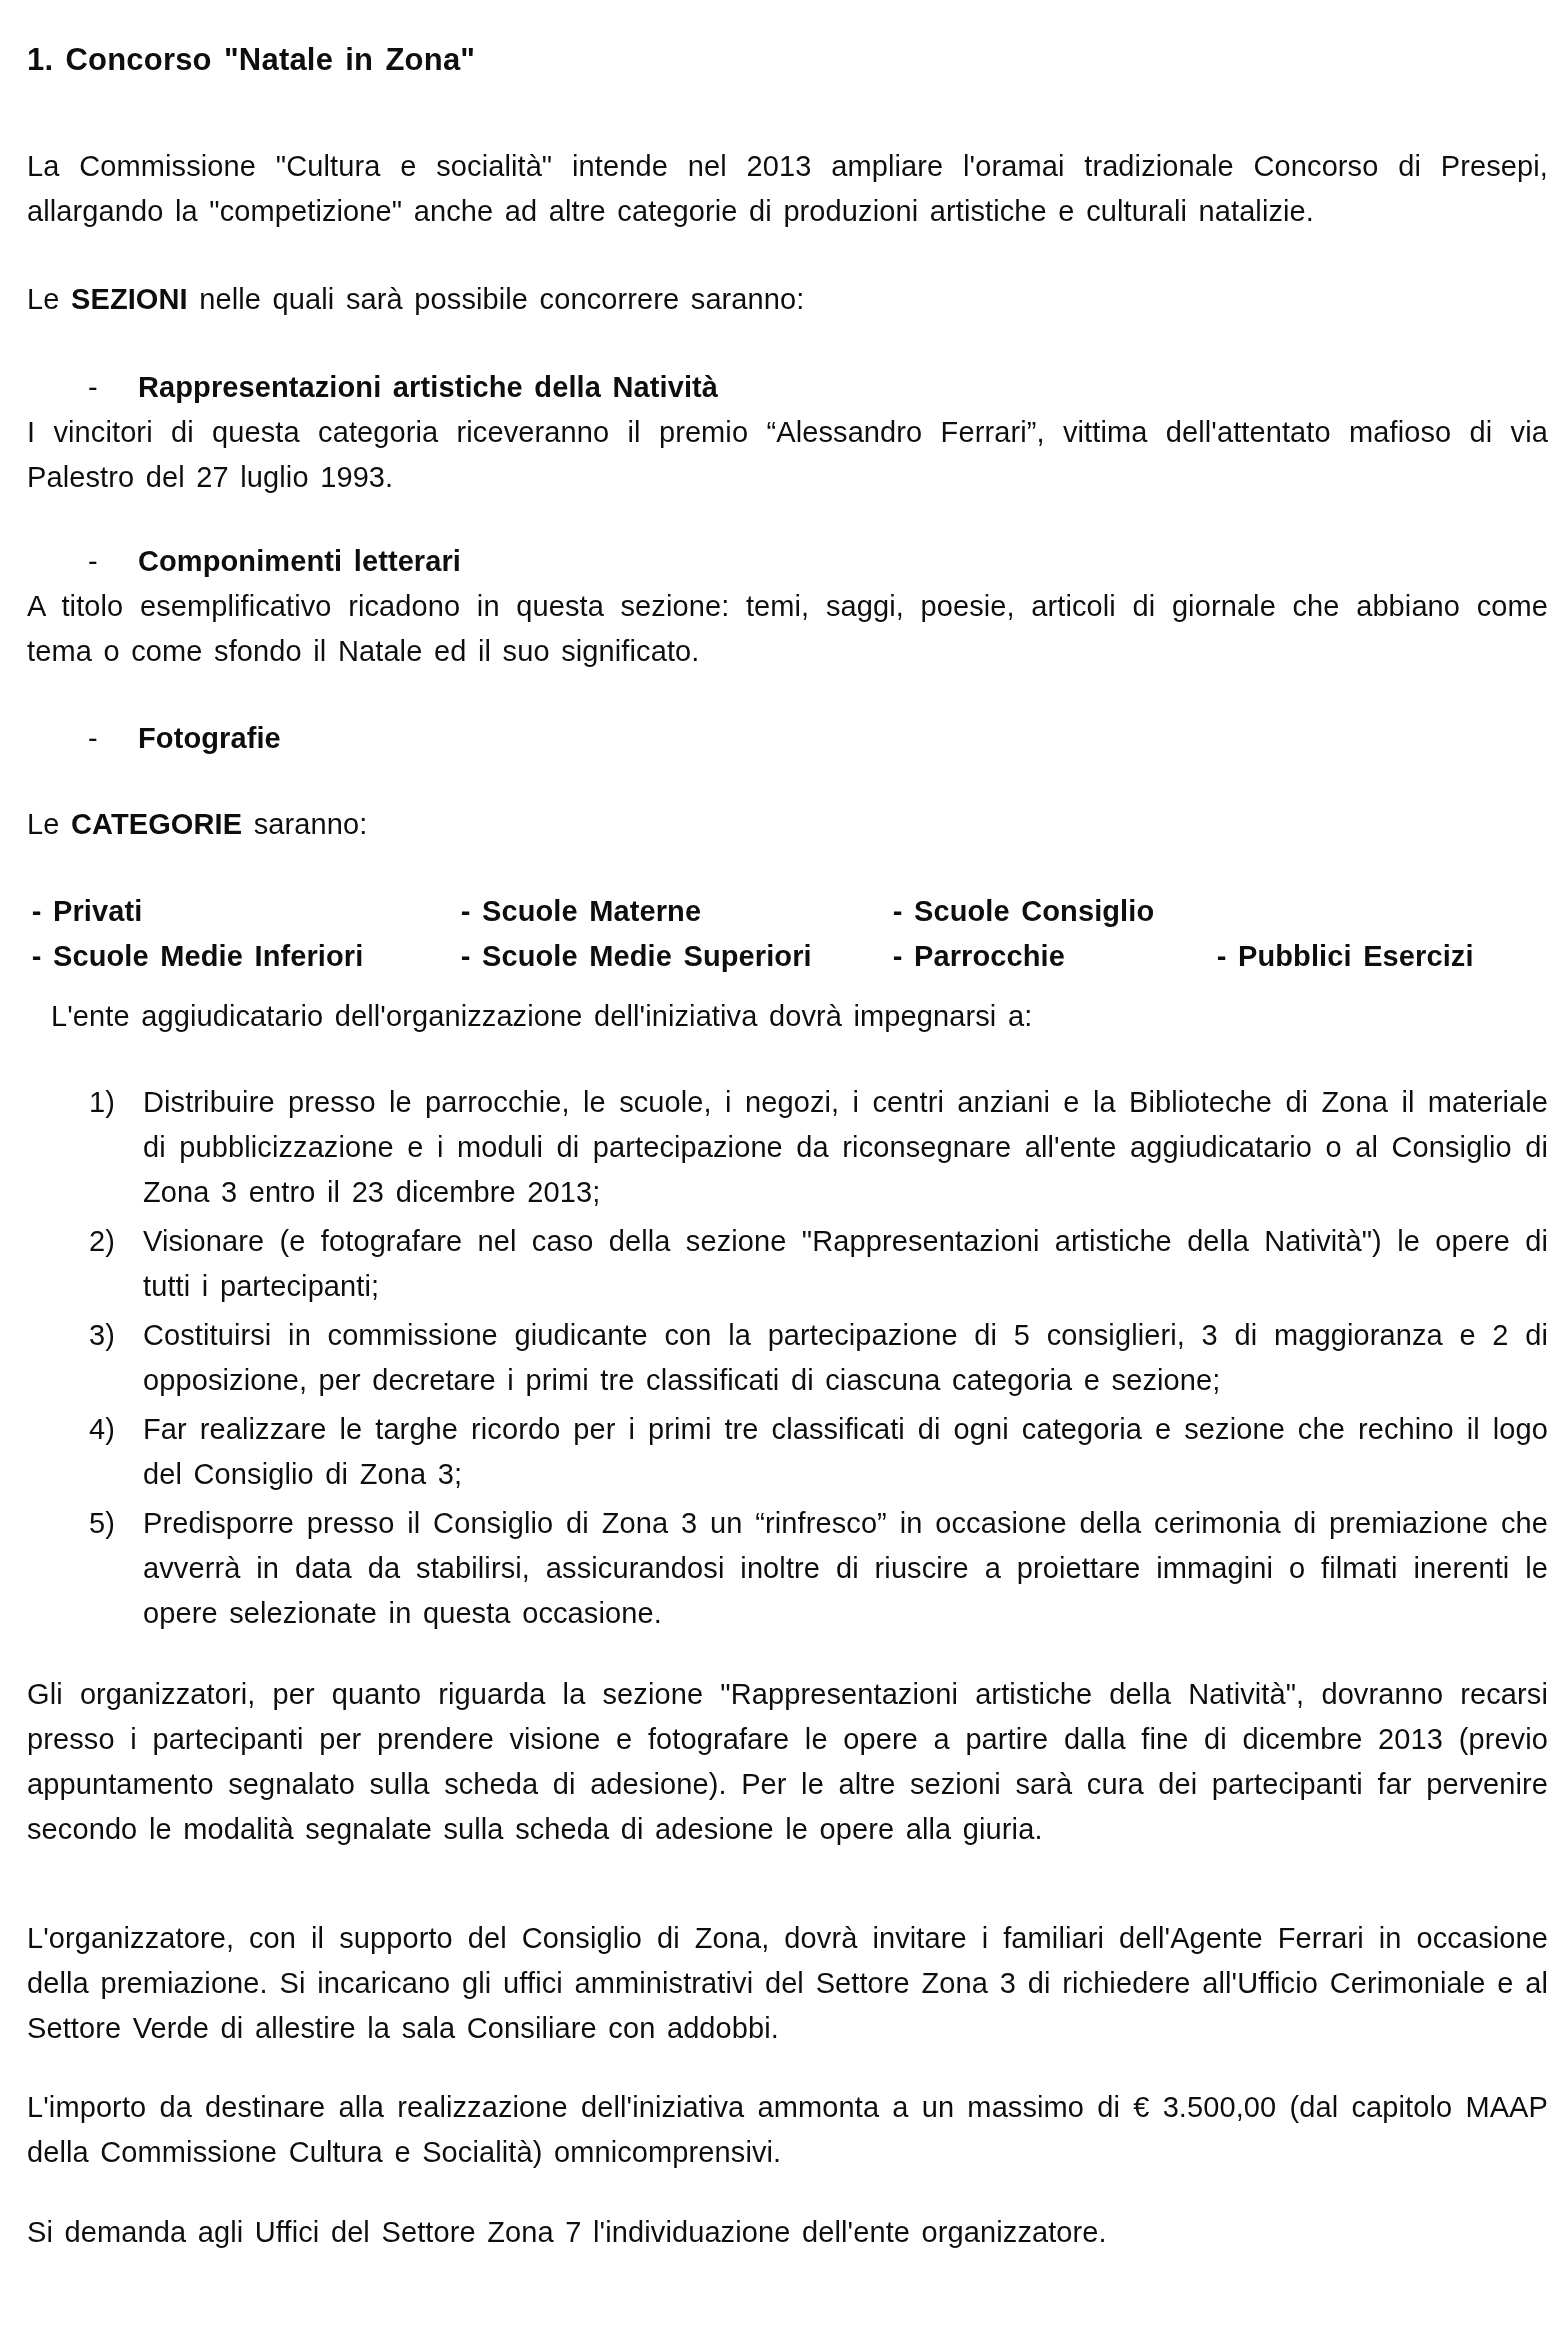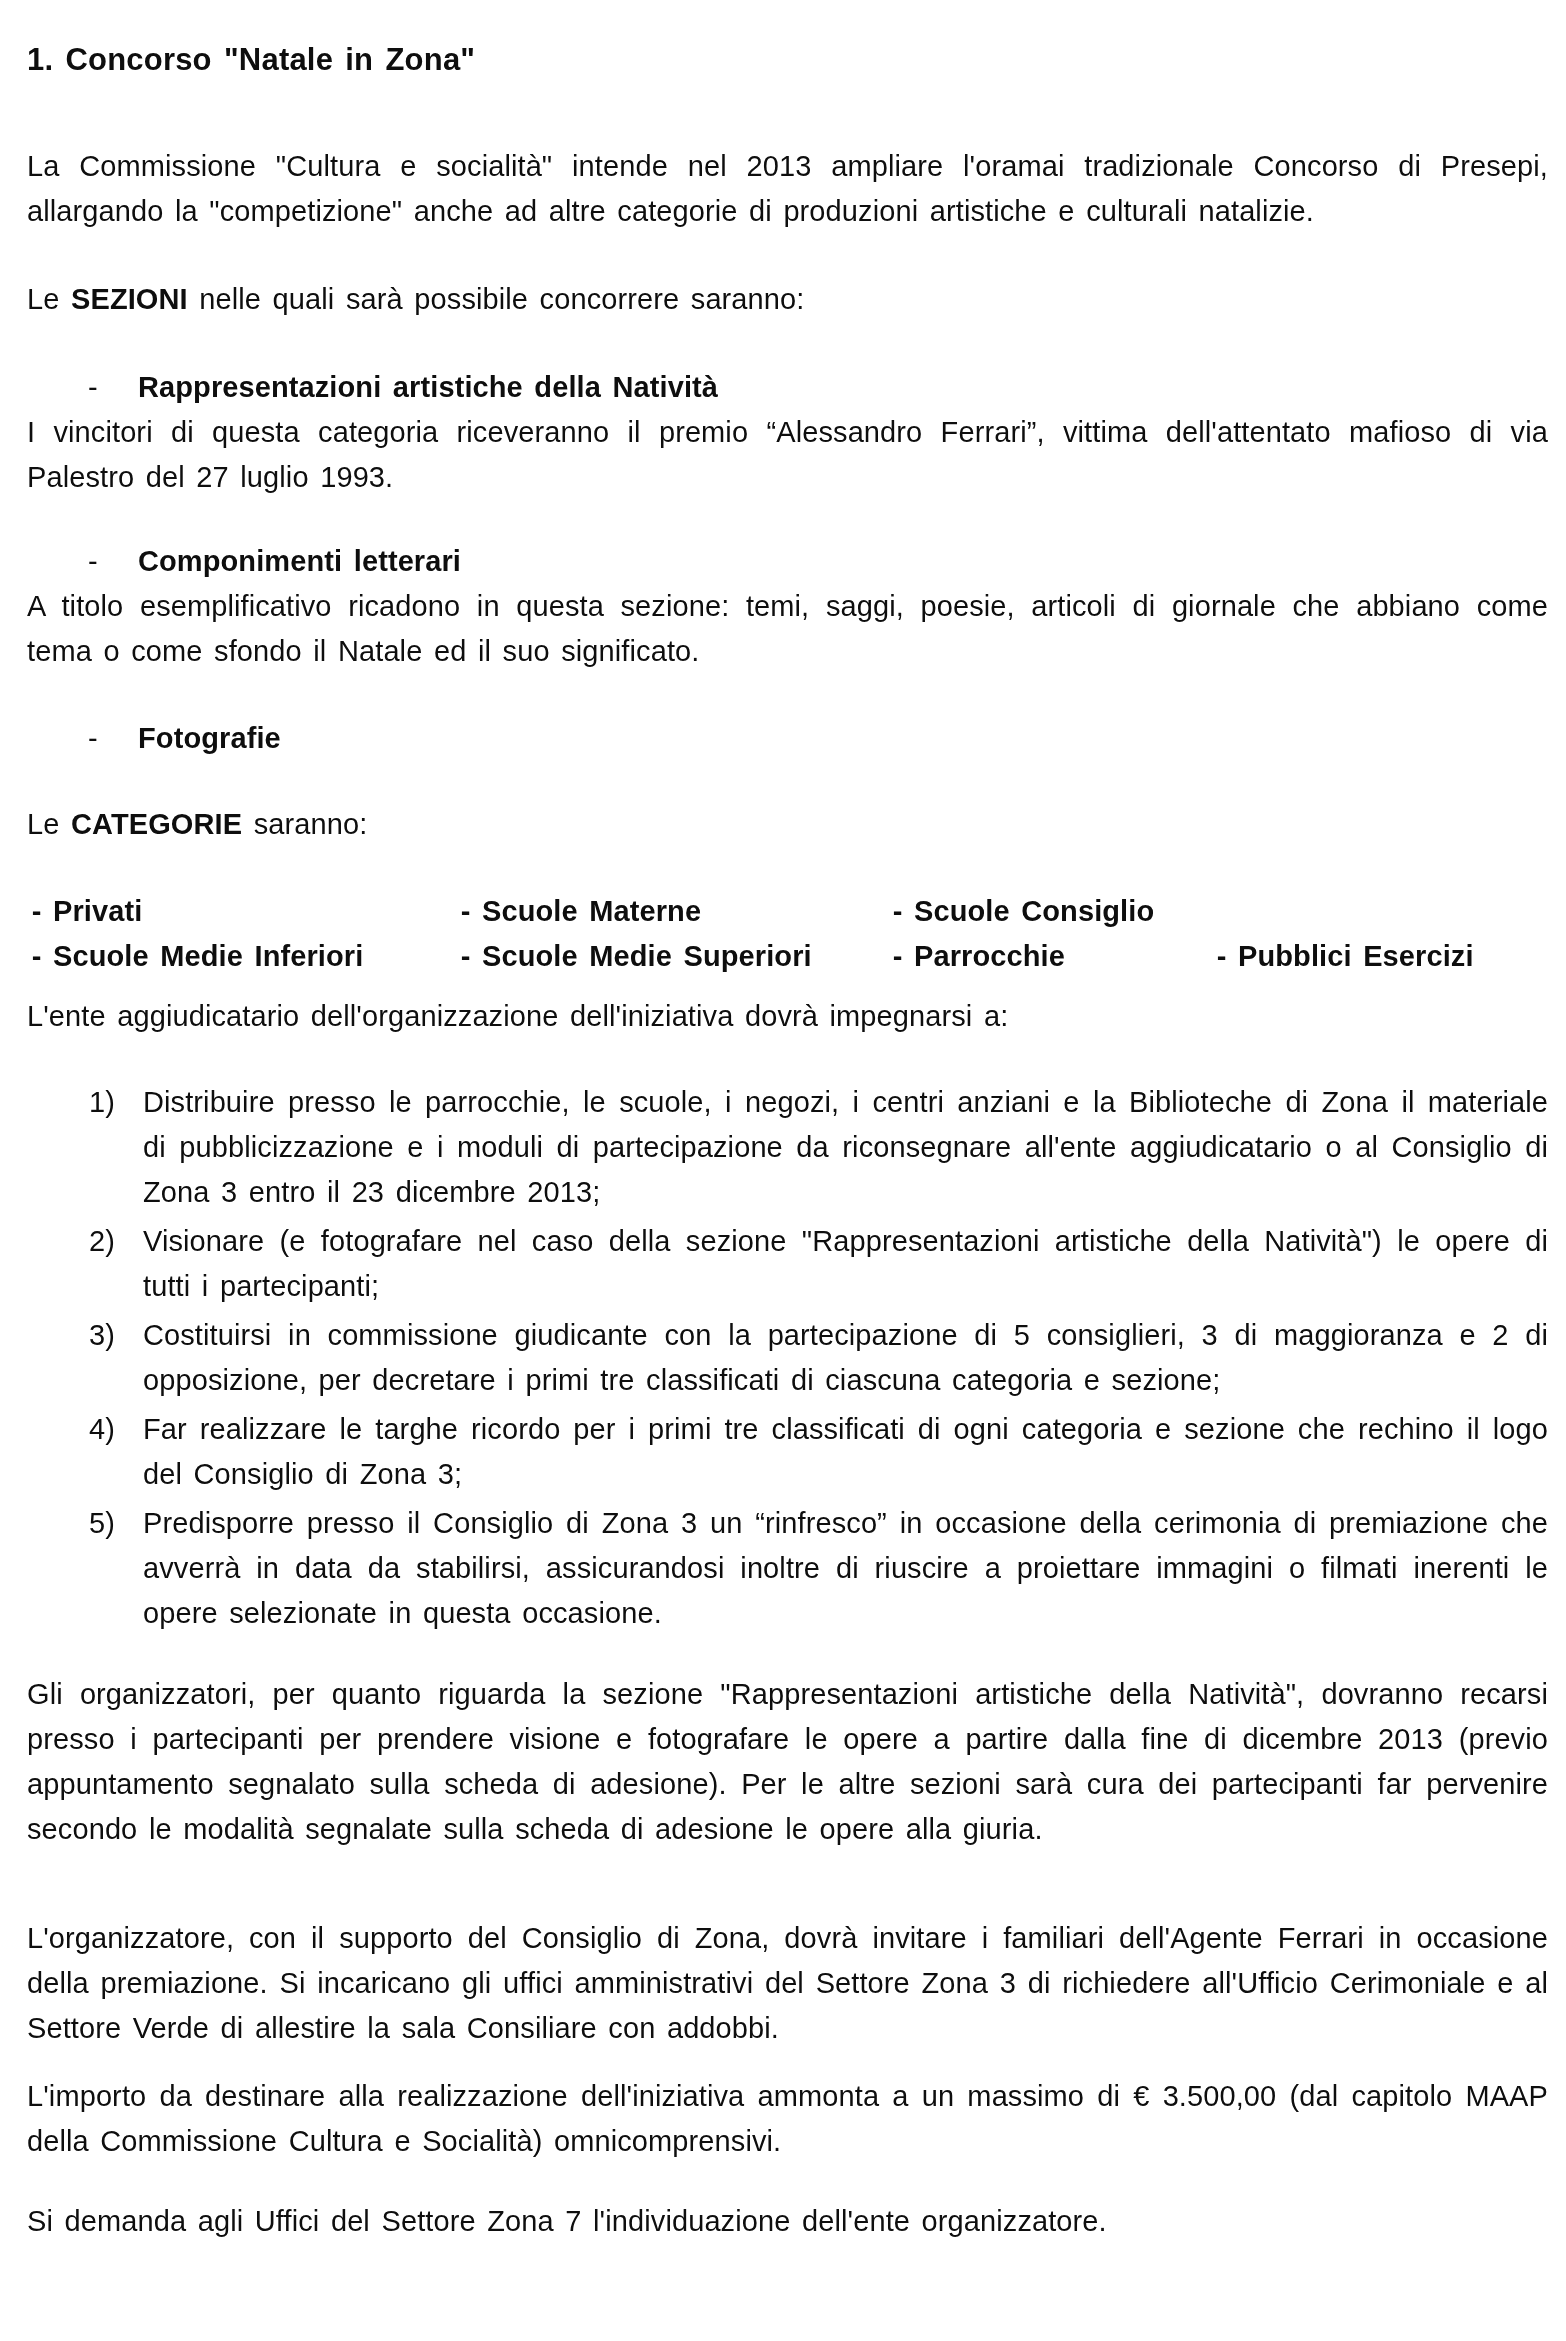--- a/index.html
+++ b/index.html
@@ -31,25 +31,25 @@
 
   p.para { text-align: justify; }
 
   .mt-intro   { margin-top: 62px; }
   .mt-sezioni { margin-top: 43px; }
   .mt-b0      { margin-top: 43px; }
   .mt-b1      { margin-top: 39px; }
   .mt-b2      { margin-top: 42px; }
   .mt-categ   { margin-top: 41px; }
   .mt-catrow  { margin-top: 42px; }
-  .mt-ente    { margin-top: 15px; }
+  .mt-ente    { margin-top: 15px; margin-left: 24px; }
   .mt-list    { margin-top: 41px; }
   .mt-close0  { margin-top: 36px; }
   .mt-close1  { margin-top: 64px; }
-  .mt-close2  { margin-top: 23px; }
+  .mt-close2  { margin-top: 34px; }
   .mt-close3  { margin-top: 35px; }
 
   .bold { font-weight: 700; }
 
   
   .bullet { display: flex; }
   .bullet .dash {
     flex: 0 0 50px;
     margin-left: 61px;
     font-weight: 400;

